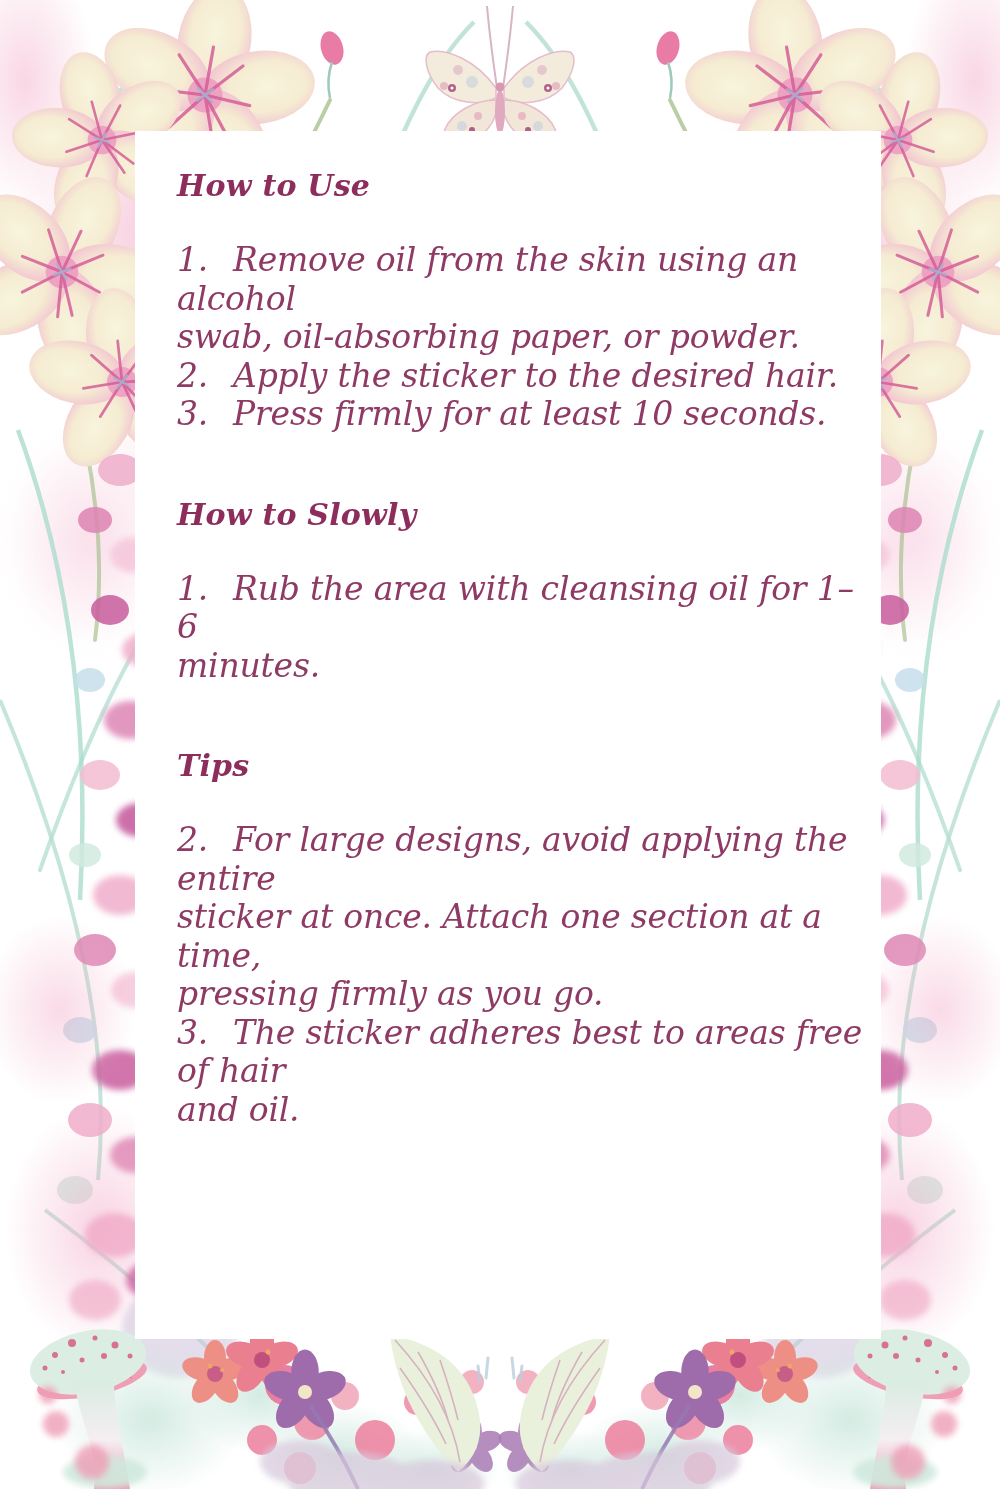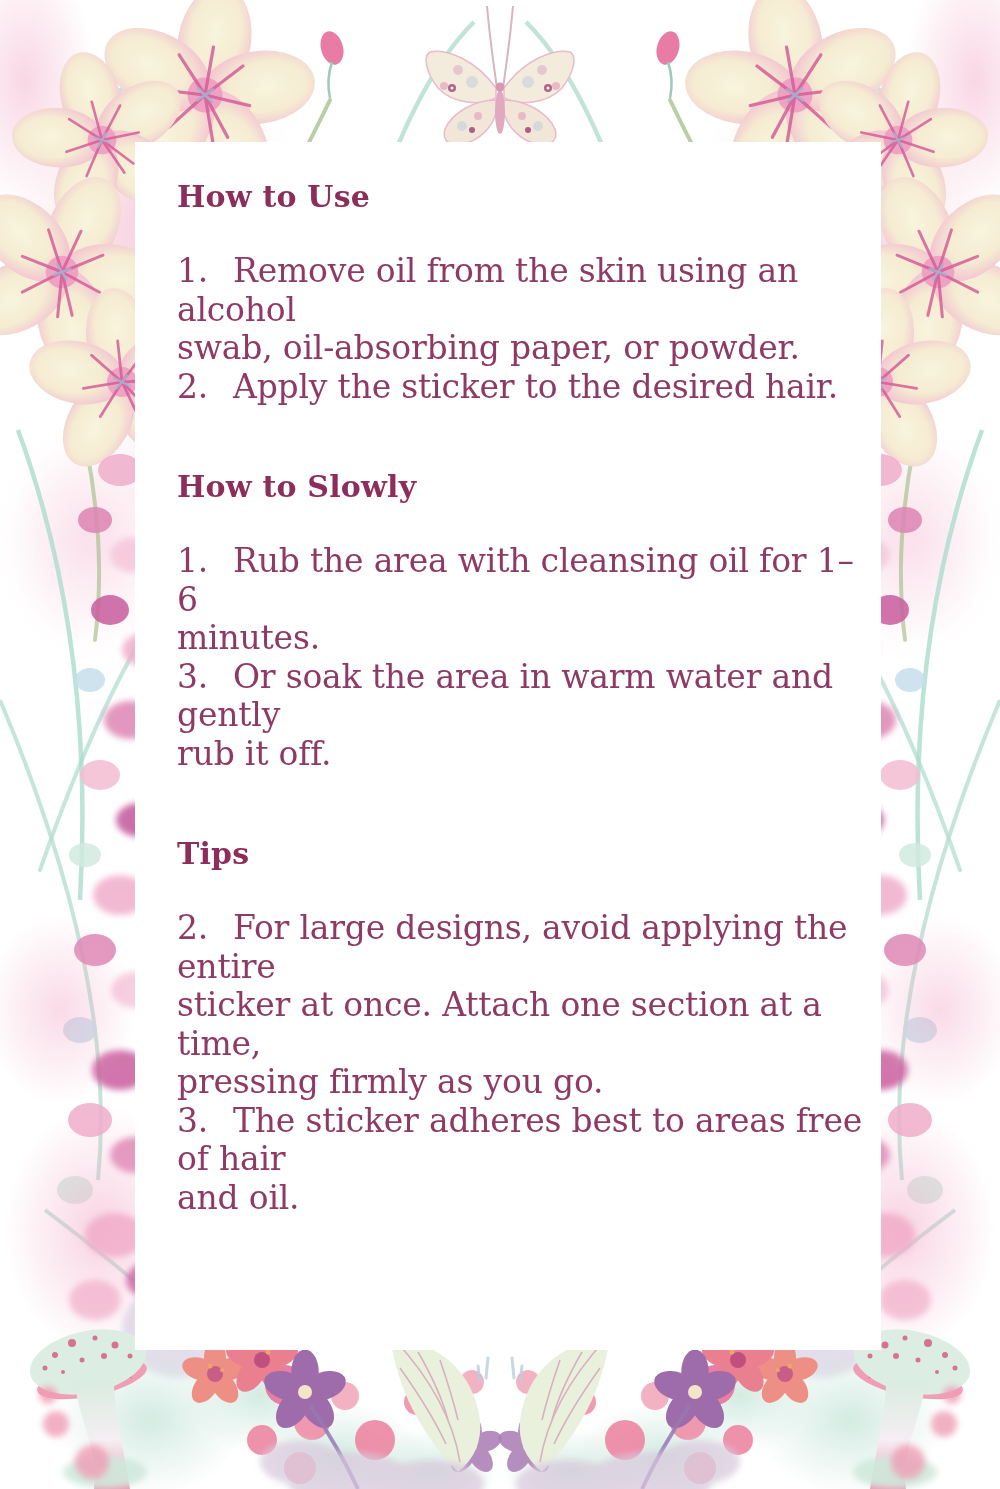--- a/index.html
+++ b/index.html
@@ -3,23 +3,24 @@
 <meta charset="utf-8">
 <style>
   html,body{margin:0;padding:0;background:#ffffff;}
   .stage{
     position:relative;width:1000px;height:1489px;margin:0 auto;
     background:#ffffff;overflow:hidden;
     font-family:"DejaVu Serif", serif;
   }
   .decor{position:absolute;left:0;top:0;width:1000px;height:1489px;}
   .card{
-    position:absolute;left:135px;top:142px;width:746px;height:1208px;
+    position:absolute;left:135px;top:131px;width:746px;height:1208px;
     background:#ffffff;box-sizing:border-box;
     padding:36px 14px 0 42px;
+    font-style:italic;
   }
   .section{margin:0 0 62px 0;}
   .section-heading{
     font-size:30px;font-weight:bold;line-height:38px;
     color:#8c2d5c;margin:0 0 36px 0;letter-spacing:0.2px;
   }
   .item{
     font-size:33px;line-height:38.5px;color:#8e3a64;
     letter-spacing:-0.2px;margin:0;
   }
@@ -269,28 +270,27 @@
     </g>
   </svg>
 
   <div class="card">
 
     <div class="section">
       <h2 class="section-heading">How to Use</h2>
       <div class="item"><span class="num">1.</span><span class="txt">Remove oil from the skin using an alcohol
 swab, oil-absorbing paper, or powder.</span></div>
       <div class="item"><span class="num">2.</span><span class="txt">Apply the sticker to the desired hair.</span></div>
+      <div class="item"><span class="num">3.</span><span class="txt">Press firmly for at least 10 seconds.</span></div>
     </div>
 
     <div class="section">
       <h2 class="section-heading">How to Slowly</h2>
       <div class="item"><span class="num">1.</span><span class="txt">Rub the area with cleansing oil for 1–6
 minutes.</span></div>
-      <div class="item"><span class="num">3.</span><span class="txt">Or soak the area in warm water and gently
-rub it off.</span></div>
     </div>
 
     <div class="section">
       <h2 class="section-heading">Tips</h2>
       <div class="item"><span class="num">2.</span><span class="txt">For large designs, avoid applying the entire
 sticker at once. Attach one section at a time,
 pressing firmly as you go.</span></div>
       <div class="item"><span class="num">3.</span><span class="txt">The sticker adheres best to areas free of hair
 and oil.</span></div>
     </div>

